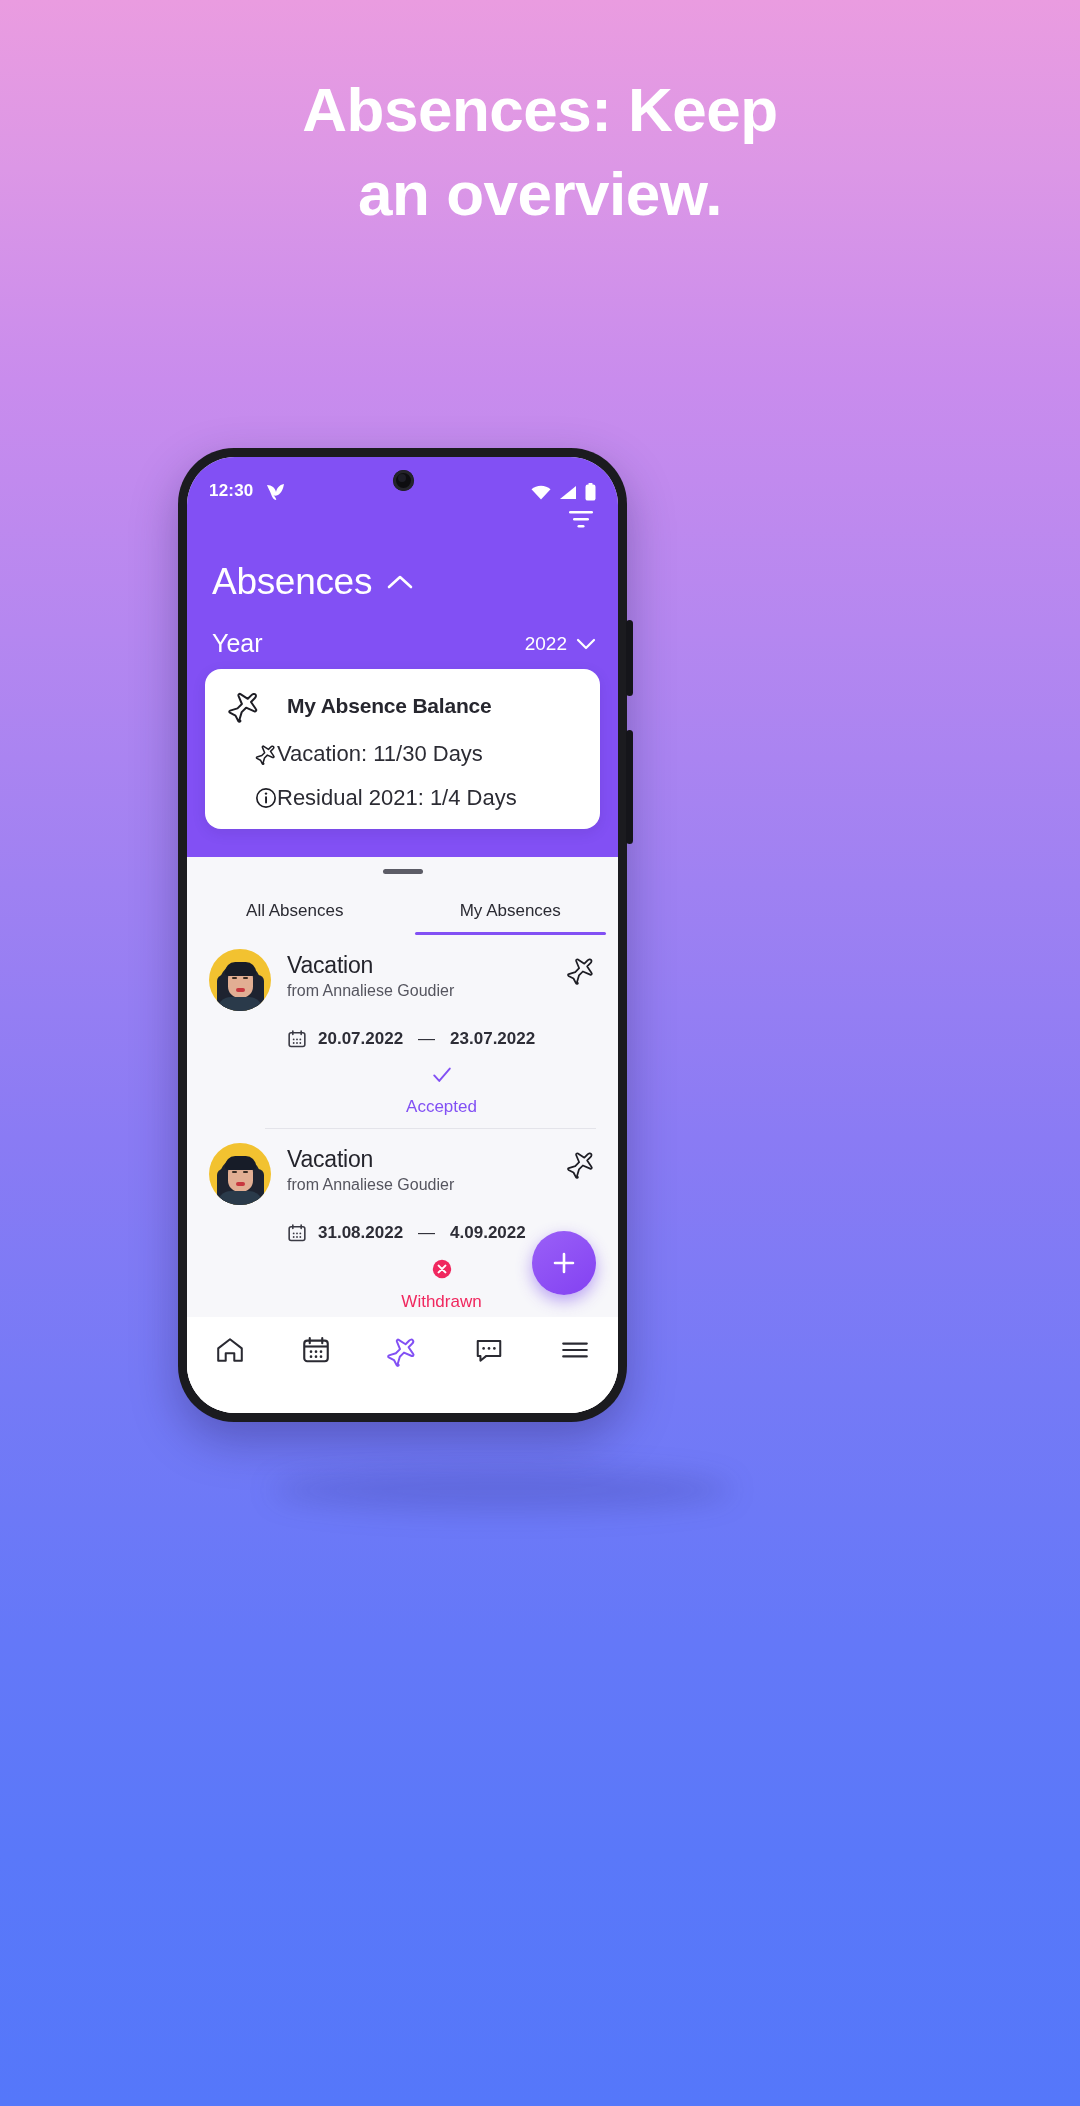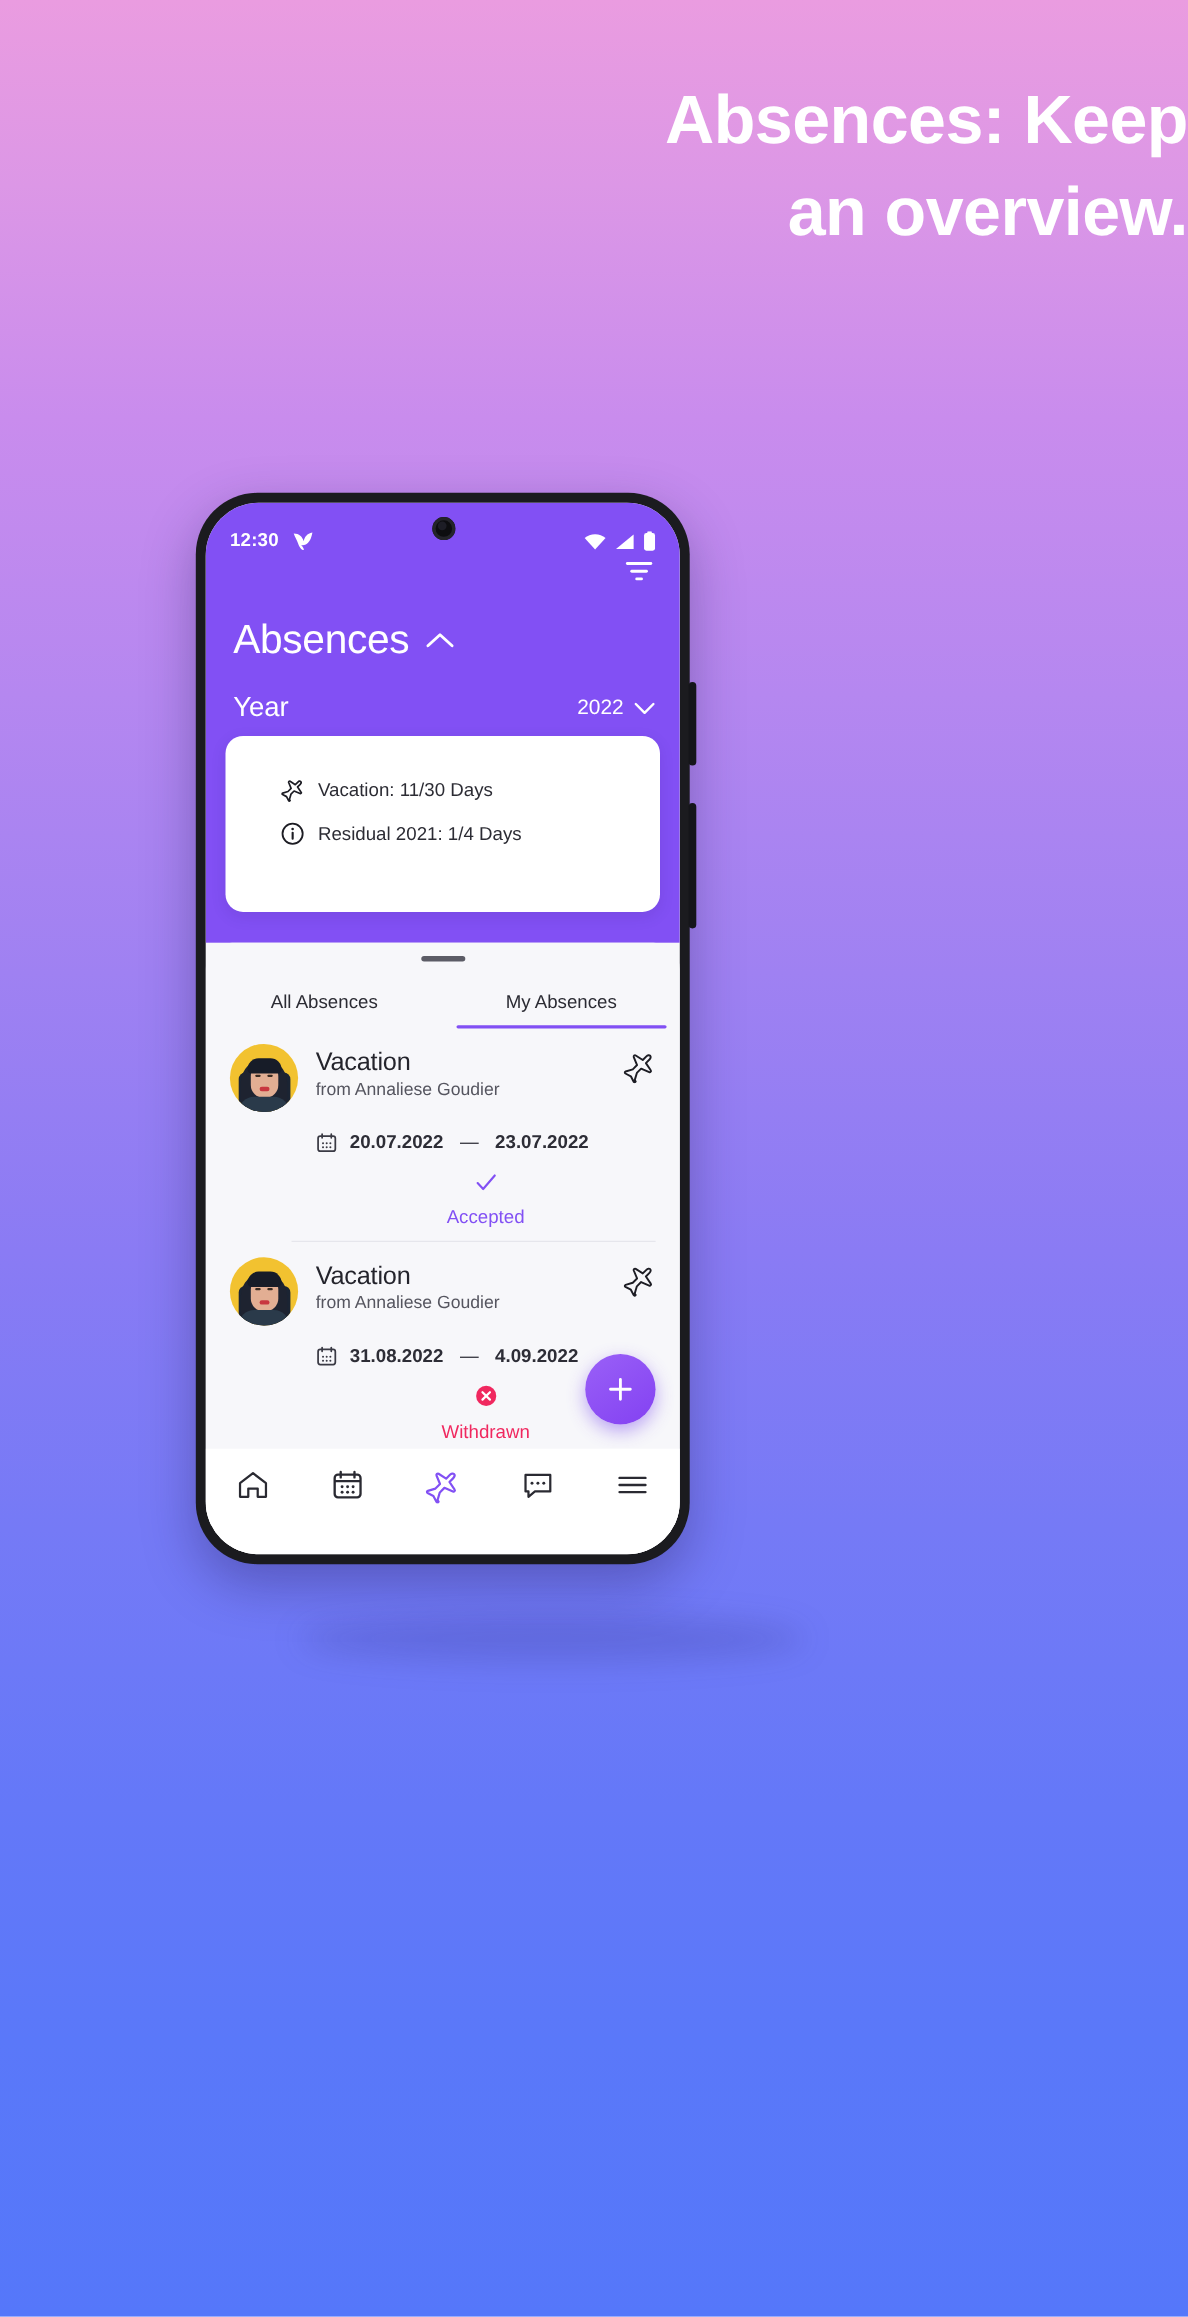--- a/index.html
+++ b/index.html
@@ -20,21 +20,21 @@
       #6478f8 78%,
       #5a78f9 88%,
       #5577fa 100%);
     position: relative;
   }
 
   
   .promo {
     position: absolute;
     top: 68px; left: 0; width: 1080px;
-    text-align: right;
+    text-align: center;
     color: #ffffff;
     font-size: 62px;
     font-weight: bold;
     line-height: 84px;
     letter-spacing: -0.5px;
   }
   .promo .l2 { display: block; }
 
   
   .phone-shadow {
@@ -141,23 +141,23 @@
     border-radius: 16px;
     box-shadow: 0 4px 14px rgba(35,20,90,0.10);
     padding: 20px 22px;
   }
   .bc-head { display: flex; align-items: center; gap: 26px; }
   .bc-title {
     font-size: 21px; font-weight: bold; color: #26262e;
     letter-spacing: -0.2px;
   }
   .bc-line {
-    display: flex; align-items: flex-end; gap: 12px;
+    display: flex; align-items: center; 
     margin-top: 18px; padding-left: 28px;
-    font-size: 17px; color: #2c2c34;
+    font-size: 22px; color: #2c2c34;
   }
 
   
   .sheet {
     position: absolute;
     left: 0; top: 400px;
     width: 431px; height: 556px;
     background: #f7f7fa;
     border-top-left-radius: 24px;
     border-top-right-radius: 24px;
@@ -362,20 +362,28 @@
           <span>2022</span>
           <span>
             <svg width="20" height="13" viewBox="0 0 20 13">
               <path d="M2 3l8 8 8-8" fill="none" stroke="#ffffff" stroke-width="2.2" stroke-linecap="round" stroke-linejoin="round"></path>
             </svg>
           </span>
         </span>
       </div>
 
       <div class="balance-card">
+        <div class="bc-head">
+          <span>
+            <svg width="34" height="34" viewBox="0 0 34 34">
+              <path d="M12.5 30.5l2.2-7.4 4.4-4.4 8.3 3.6c1.2.5 2.4-.9 1.6-2L24 13l3.7-3.7c1.3-1.3 1.6-3 .7-3.9-.9-.9-2.6-.6-3.9.7L20.8 9.8 13.5 5.1c-1.1-.7-2.4.5-2 1.7l3.4 8.2-4.4 4.4-7.4 2.2c-1 .3-1.1 1.6-.2 2.1l5.6 2.9 2.9 5.6c.5.9 1.8.8 2.1-.2z" fill="none" stroke="#1d1d24" stroke-width="2" stroke-linejoin="round"></path>
+            </svg>
+          </span>
+          <span class="bc-title">My Absence Balance</span>
+        </div>
         <div class="bc-line">
           <span>
             <svg width="22" height="22" viewBox="0 0 34 34">
               <path d="M12.5 30.5l2.2-7.4 4.4-4.4 8.3 3.6c1.2.5 2.4-.9 1.6-2L24 13l3.7-3.7c1.3-1.3 1.6-3 .7-3.9-.9-.9-2.6-.6-3.9.7L20.8 9.8 13.5 5.1c-1.1-.7-2.4.5-2 1.7l3.4 8.2-4.4 4.4-7.4 2.2c-1 .3-1.1 1.6-.2 2.1l5.6 2.9 2.9 5.6c.5.9 1.8.8 2.1-.2z" fill="none" stroke="#1d1d24" stroke-width="2.4" stroke-linejoin="round"></path>
             </svg>
           </span>
           <span>Vacation: 11/30 Days</span>
         </div>
         <div class="bc-line">
           <span>

